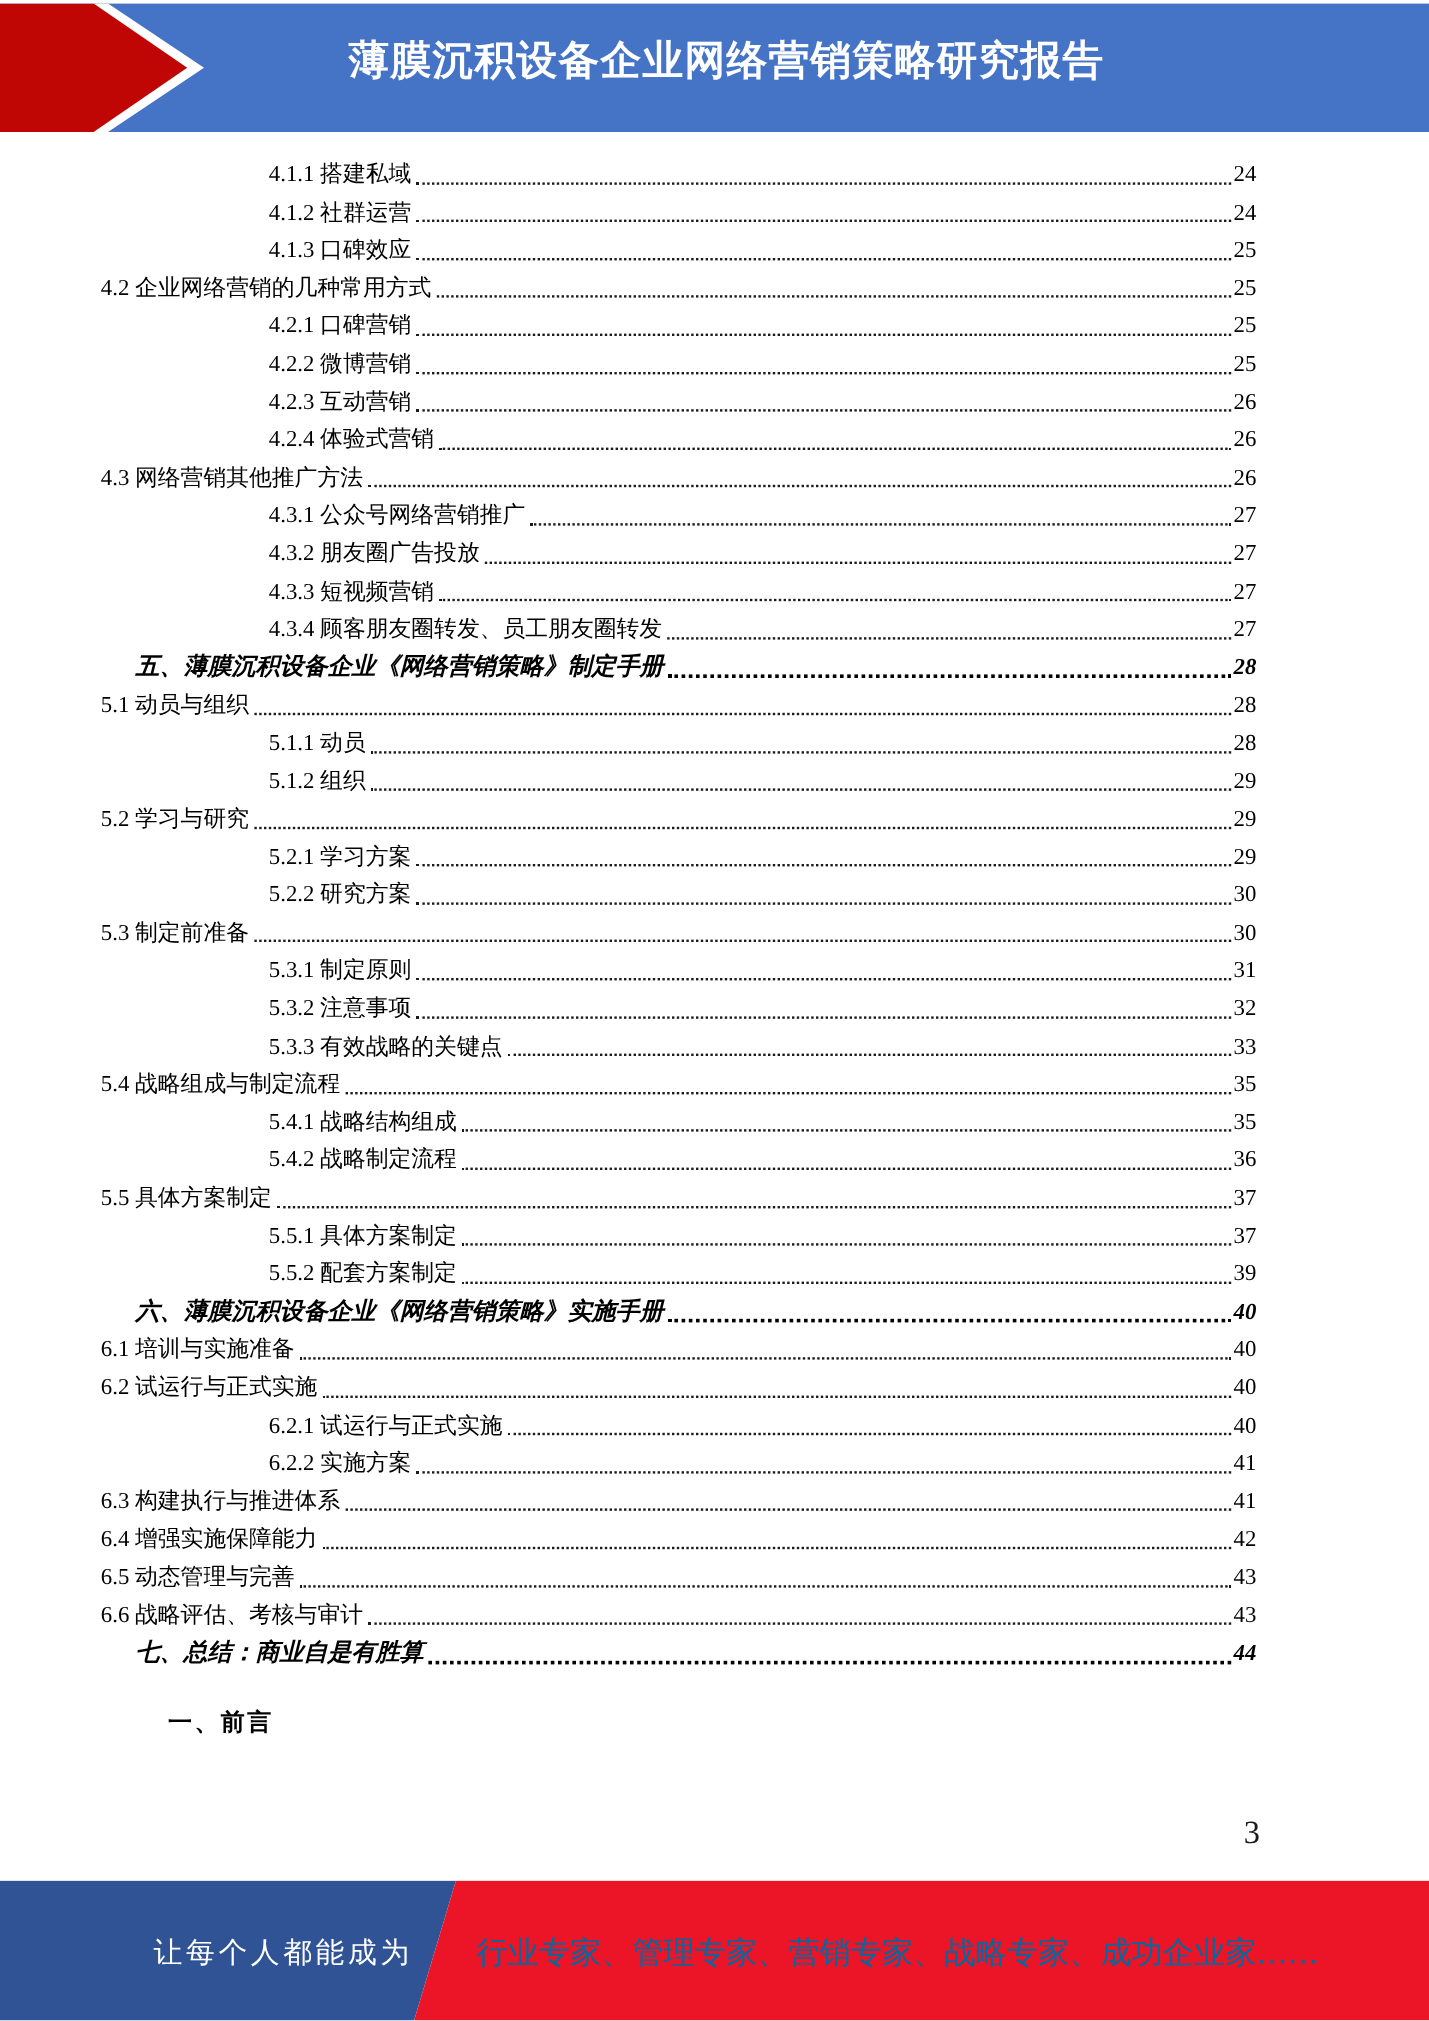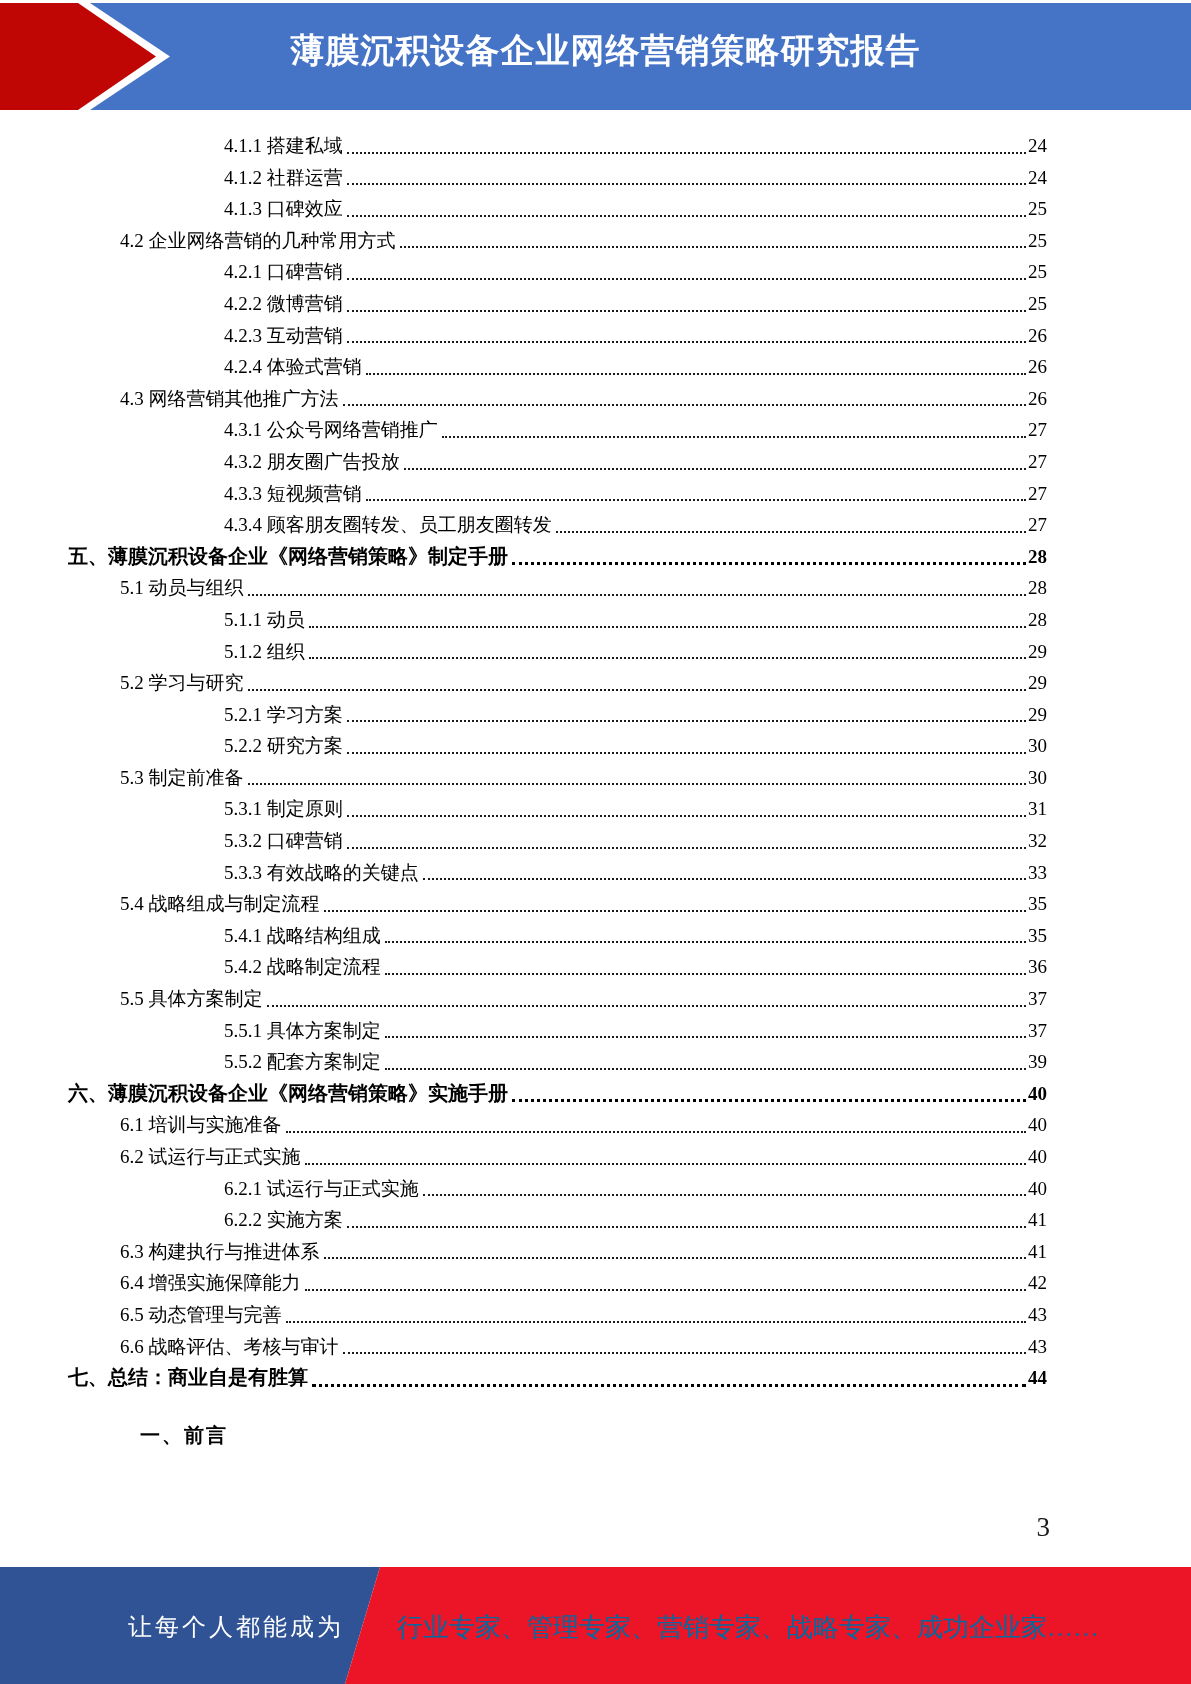--- a/index.html
+++ b/index.html
@@ -39,22 +39,22 @@
   .toc{
     position:absolute;top:130px;left:0;width:100%;
   }
   .toc-row{
     display:flex;
     height:31.6px;
     padding-right:144px;
     font-size:19px;
     color:#000;
   }
-  .toc-row.lvl1{padding-left:68px;}
-  .toc-row.lvl2{padding-left:120px;}
+  .toc-row.lvl1{padding-left:113px;font-style:italic;}
+  .toc-row.lvl2{padding-left:84px;}
   .toc-row.lvl3{padding-left:224px;}
   .toc-label,.toc-page{line-height:31.6px;white-space:nowrap;}
   .toc-row.lvl1 .toc-label{
     font-family:"Liberation Sans",sans-serif;
     font-weight:700;
     font-size:20px;
   }
   .toc-row.lvl1 .toc-page{font-weight:700;}
   .leader{flex:1 1 auto;position:relative;min-width:12px;}
   .leader::after{
@@ -225,21 +225,21 @@
         <span class="toc-label">5.3 制定前准备</span>
         <span class="leader"></span>
         <span class="toc-page">30</span>
       </div>
       <div class="toc-row lvl3">
         <span class="toc-label">5.3.1 制定原则</span>
         <span class="leader"></span>
         <span class="toc-page">31</span>
       </div>
       <div class="toc-row lvl3">
-        <span class="toc-label">5.3.2 口碑营销</span>
+        <span class="toc-label">5.3.2 注意事项</span>
         <span class="leader"></span>
         <span class="toc-page">32</span>
       </div>
       <div class="toc-row lvl3">
         <span class="toc-label">5.3.3 有效战略的关键点</span>
         <span class="leader"></span>
         <span class="toc-page">33</span>
       </div>
       <div class="toc-row lvl2">
         <span class="toc-label">5.4 战略组成与制定流程</span>

